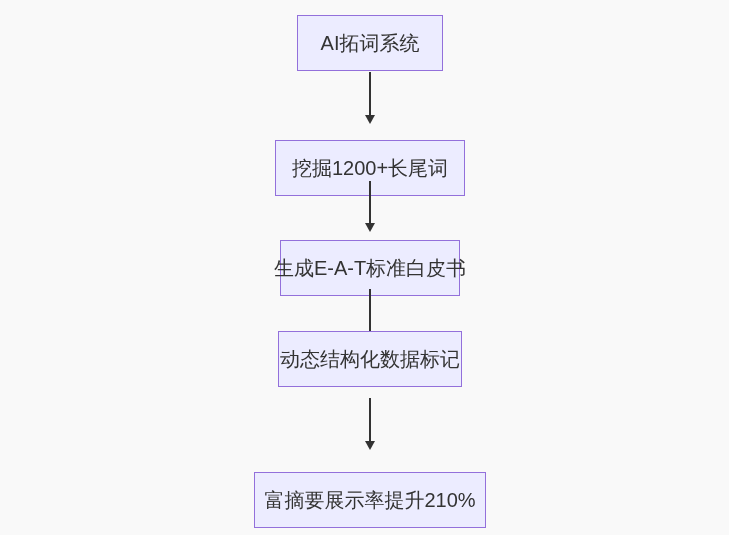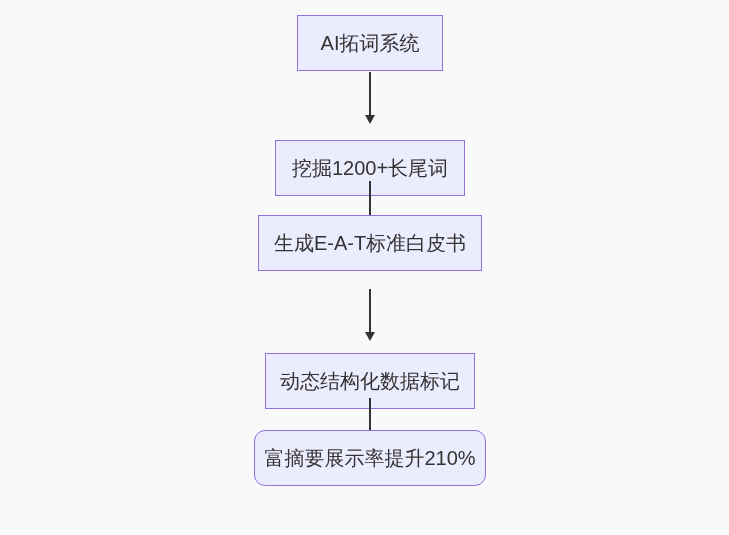--- a/index.html
+++ b/index.html
@@ -81,35 +81,35 @@
 
   <div class="node" style="top:140px; width:190px;">
     <span>挖掘1200+长尾词</span>
   </div>
 
   <div class="arrow" style="top:181px; height:51px;">
     <div class="arrow-line"></div>
     <div class="arrow-head"></div>
   </div>
 
-  <div class="node" style="top:215px; width:224px;">
+  <div class="node" style="top:240px; width:180px;">
     <span>生成E-A-T标准白皮书</span>
   </div>
 
   <div class="arrow" style="top:289px; height:52px;">
     <div class="arrow-line"></div>
     <div class="arrow-head"></div>
   </div>
 
-  <div class="node" style="top:353px; width:210px;">
+  <div class="node" style="top:331px; width:184px;">
     <span>动态结构化数据标记</span>
   </div>
 
   <div class="arrow" style="top:398px; height:52px;">
     <div class="arrow-line"></div>
     <div class="arrow-head"></div>
   </div>
 
-  <div class="node" style="top:430px; width:232px;border-radius:11px;">
+  <div class="node" style="top:472px; width:232px;">
     <span>富摘要展示率提升210%</span>
   </div>
 
 </div>
 
 </body></html>

